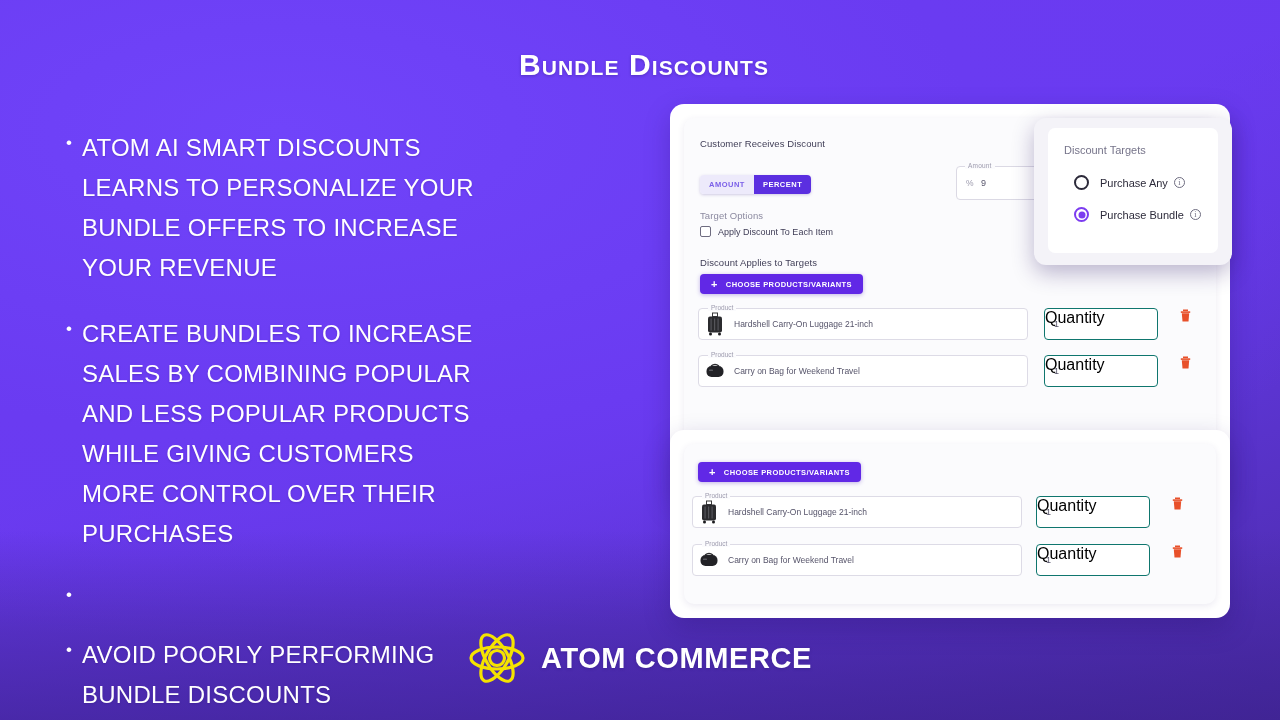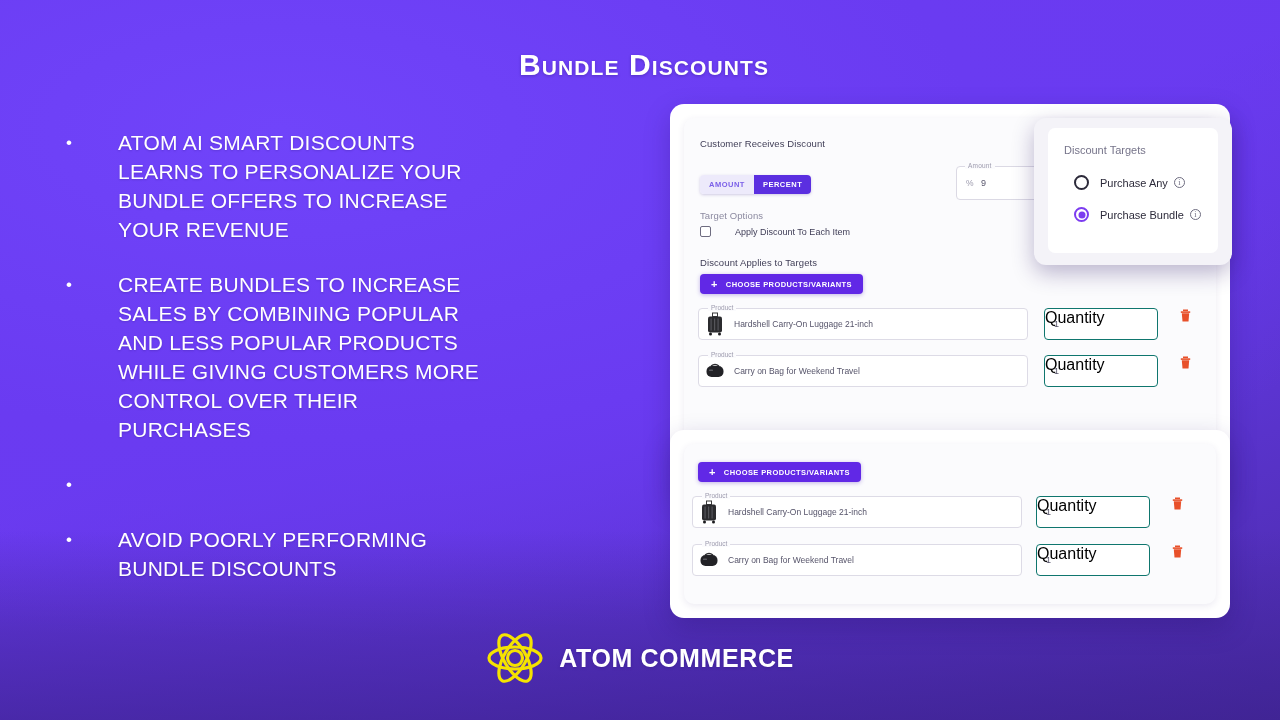--- a/index.html
+++ b/index.html
@@ -39,27 +39,26 @@
   .bullet {
     display: flex; align-items: flex-start;
     margin-bottom: 26px;
   }
   .bullet .dot {
     color: #FFFFFF; font-size: 17px; line-height: 29px;
     width: 16px; flex: 0 0 16px; text-align: left;
   }
   .bullet .btext {
     color: #FFFFFF;
-    font-size: 21px;
-    line-height: 29px;
+    font-size: 24px;
+    line-height: 40px;
     letter-spacing: 0.25px;
     text-transform: uppercase;
     font-weight: 400;
     text-shadow: 0 1px 2px rgba(40,20,110,.25);
-    margin-left: 36px;
   }
 
   
   .card {
     position: absolute;
     background: #FFFFFF;
     border-radius: 14px;
     box-shadow: 0 10px 26px rgba(35,15,95,0.26);
   }
   #card-top { left: 670px; top: 104px; width: 560px; height: 396px; }
@@ -119,21 +118,21 @@
     position: absolute; left: 10px; top: 50%; transform: translateY(-50%);
     font-size: 9px; color: #56546A;
   }
   .field .pct {
     position: absolute; left: 9px; top: 50%; transform: translateY(-50%);
     font-size: 8.5px; color: #9B99AC;
   }
   .field .amtval { left: 24px; }
 
   
-  .cbox-row { position: absolute; display: flex; align-items: center; gap: 17px; }
+  .cbox-row { position: absolute; display: flex; align-items: center; }
   .cbox {
     width: 11px; height: 11px;
     border: 1.4px solid #6E6C80;
     border-radius: 2px;
     background: #fff;
     margin-right: 7px;
   }
   .cbox-label { font-size: 9px; color: #3F3D56; }
 
   
@@ -217,21 +216,21 @@
     font-family: "Liberation Serif", serif;
   }
 
   
   #footer {
     position: absolute; left: 0; bottom: 33px; width: 1280px;
     display: flex; align-items: center; justify-content: center;
   }
   #logo-mark { width: 58px; height: 58px; margin-right: 15px; }
   #logo-text {
-    color: #FFFFFF; font-size: 25px; font-weight: bold; letter-spacing: .6px;
+    color: #FFFFFF; font-size: 29px; font-weight: bold; letter-spacing: .6px;
     text-shadow: 0 1px 3px rgba(40,20,110,.35);
   }
 </style>
 </head>
 <body>
 
 <div id="bg"></div>
 
 <div class="title">Bundle Discounts</div>
 

